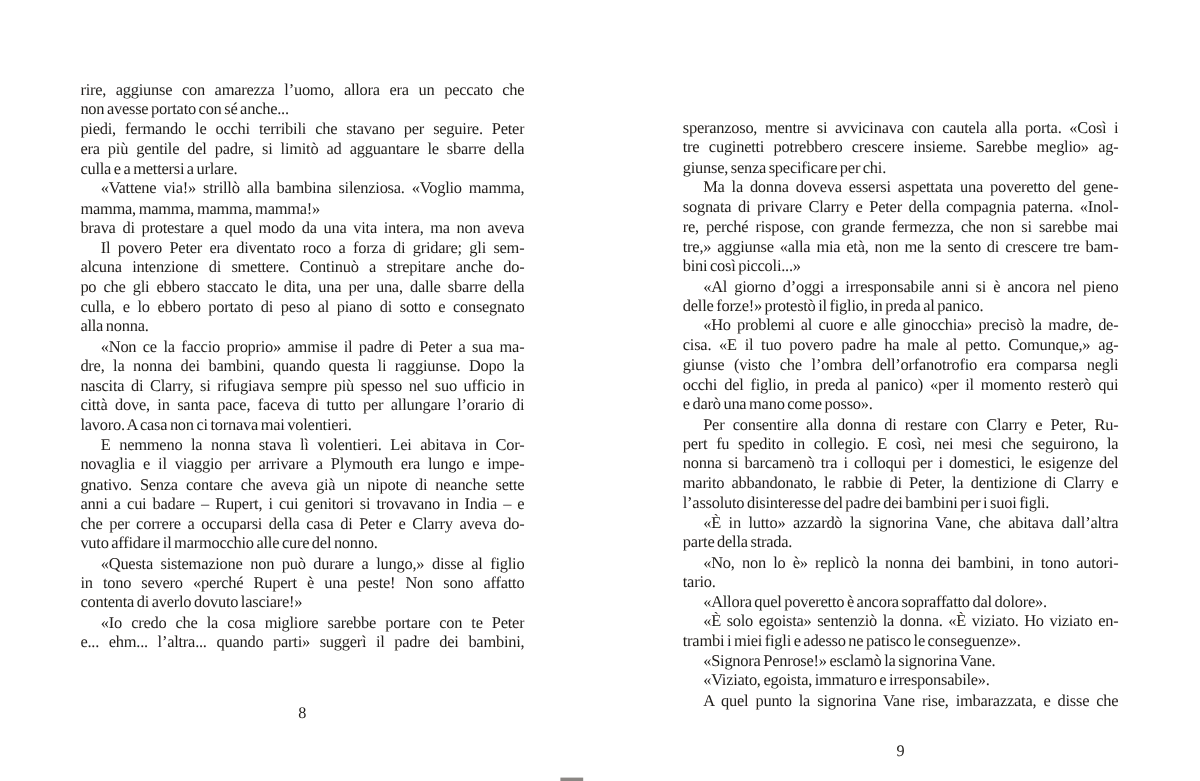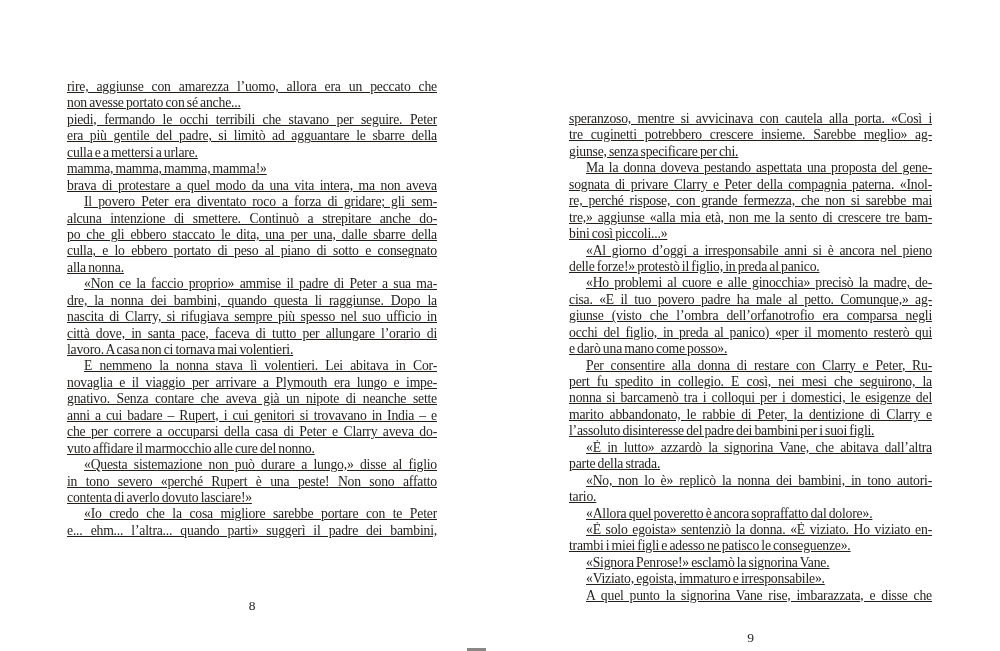--- a/index.html
+++ b/index.html
@@ -13,23 +13,22 @@
     width: 1000px;
     height: 651px;
     position: relative;
     overflow: hidden;
     font-family: "Liberation Serif", "DejaVu Serif", serif;
     color: var(--ink);
   }
   .spread { position: absolute; inset: 0; }
   .page {
     position: absolute;
-    top: 79px;
+    top: 67px;
     height: 560px;
-    text-decoration: underline;
   }
   .page-left  { left: 67px;  width: 370px; }
   .page-right { left: 569px; width: 363px; margin-top: 32px; }
   .text-block {
     font-size: 13.7px;
     line-height: 16.45px;
     letter-spacing: -0.2px;
     word-spacing: -1px;
   }
   .line {
@@ -65,20 +64,21 @@
 <div class="spread">
 
   <section class="page page-left">
     <div class="text-block">
 
     <div class="line">rire, aggiunse con amarezza l’uomo, allora era un peccato che</div>
         <div class="line end">non avesse portato con sé anche...</div>
         <div class="line">piedi, fermando le occhi terribili che stavano per seguire. Peter</div>
         <div class="line">era più gentile del padre, si limitò ad agguantare le sbarre della</div>
         <div class="line end">culla e a mettersi a urlare.</div>
+        <div class="line indent">«Vattene via!» strillò alla bambina silenziosa. «Voglio mamma,</div>
         <div class="line end">mamma, mamma, mamma, mamma!»</div>
         <div class="line">brava di protestare a quel modo da una vita intera, ma non aveva</div>
         <div class="line indent">Il povero Peter era diventato roco a forza di gridare; gli sem-</div>
         <div class="line">alcuna intenzione di smettere. Continuò a strepitare anche do-</div>
         <div class="line">po che gli ebbero staccato le dita, una per una, dalle sbarre della</div>
         <div class="line">culla, e lo ebbero portato di peso al piano di sotto e consegnato</div>
         <div class="line end">alla nonna.</div>
         <div class="line indent">«Non ce la faccio proprio» ammise il padre di Peter a sua ma-</div>
         <div class="line">dre, la nonna dei bambini, quando questa li raggiunse. Dopo la</div>
         <div class="line">nascita di Clarry, si rifugiava sempre più spesso nel suo ufficio in</div>
@@ -98,21 +98,21 @@
       </div>
     <div class="folio">8</div>
   </section>
 
   <section class="page page-right">
     <div class="text-block">
 
     <div class="line">speranzoso, mentre si avvicinava con cautela alla porta. «Così i</div>
         <div class="line">tre cuginetti potrebbero crescere insieme. Sarebbe meglio» ag-</div>
         <div class="line end">giunse, senza specificare per chi.</div>
-        <div class="line indent">Ma la donna doveva pestando aspettata una proposta del gene-</div>
+        <div class="line indent">Ma la donna doveva essersi aspettata una poveretto del gene-</div>
         <div class="line">sognata di privare Clarry e Peter della compagnia paterna. «Inol-</div>
         <div class="line">re, perché rispose, con grande fermezza, che non si sarebbe mai</div>
         <div class="line">tre,» aggiunse «alla mia età, non me la sento di crescere tre bam-</div>
         <div class="line end">bini così piccoli...»</div>
         <div class="line indent">«Al giorno d’oggi a irresponsabile anni si è ancora nel pieno</div>
         <div class="line end">delle forze!» protestò il figlio, in preda al panico.</div>
         <div class="line indent">«Ho problemi al cuore e alle ginocchia» precisò la madre, de-</div>
         <div class="line">cisa. «E il tuo povero padre ha male al petto. Comunque,» ag-</div>
         <div class="line">giunse (visto che l’ombra dell’orfanotrofio era comparsa negli</div>
         <div class="line">occhi del figlio, in preda al panico) «per il momento resterò qui</div>

